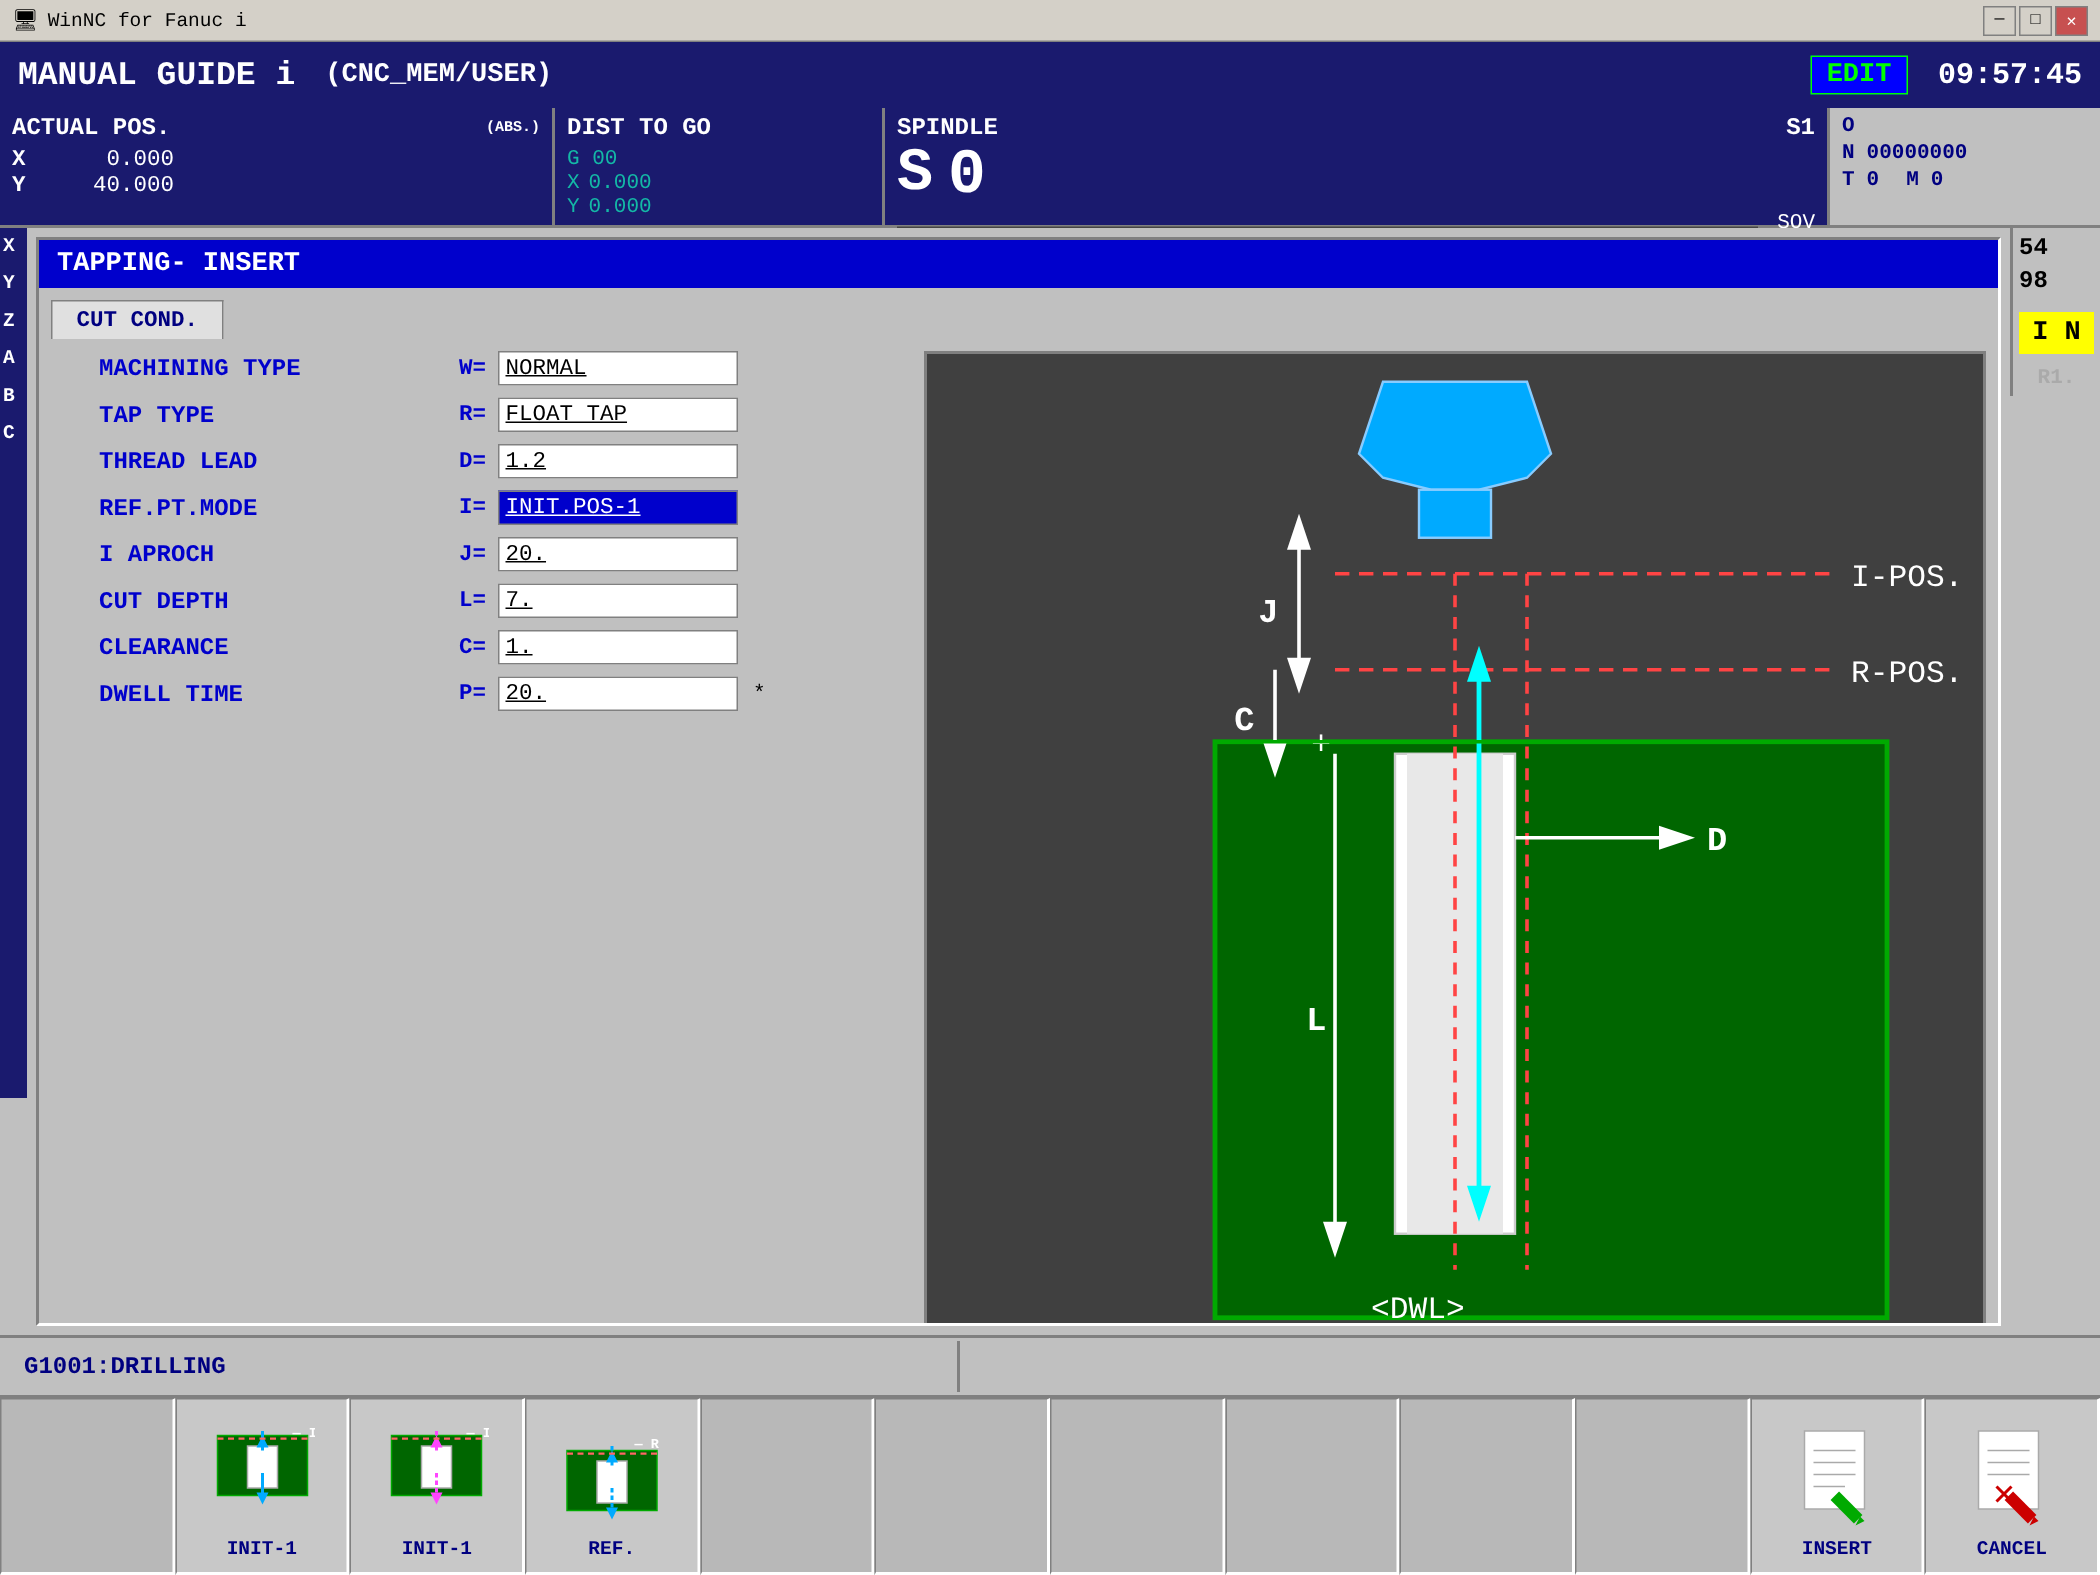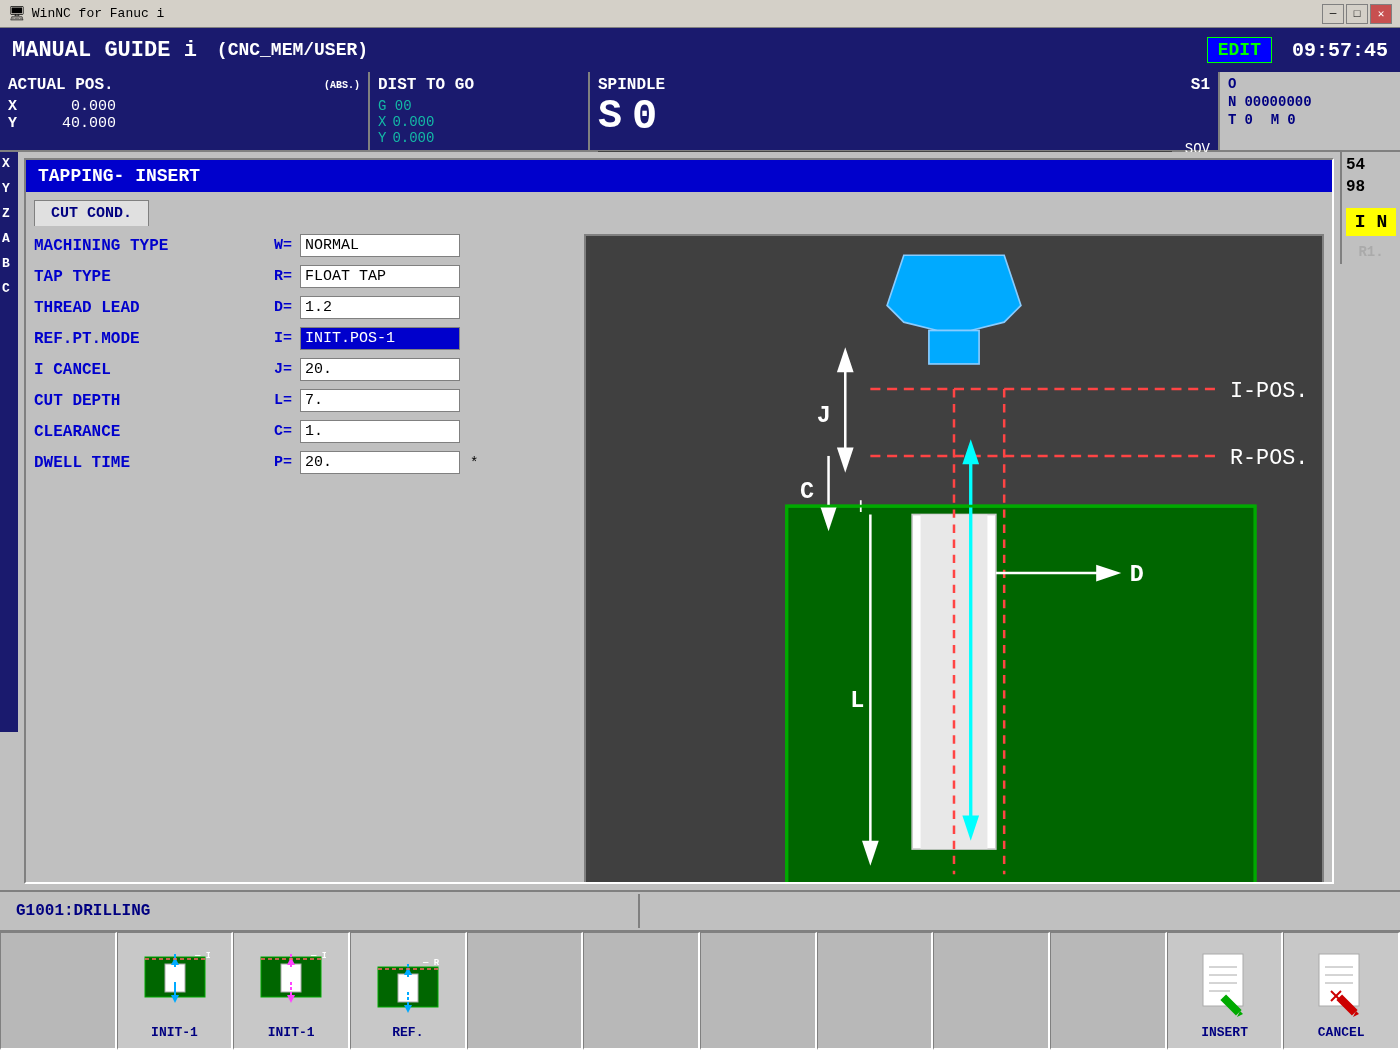--- a/index.html
+++ b/index.html
@@ -305,20 +305,21 @@
       flex: 1;
       gap: 10px;
     }
 
     
     #form-fields {
       width: 540px;
       display: flex;
       flex-direction: column;
       gap: 8px;
+      margin-left: 32px;
     }
     .field-row {
       display: flex;
       align-items: center;
       gap: 8px;
     }
     .field-label {
       color: #0000cc;
       font-size: 16px;
       font-weight: bold;
@@ -333,20 +334,21 @@
       text-align: right;
     }
     .field-input {
       background: white;
       border: 1px solid #808080;
       font-size: 15px;
       padding: 2px 4px;
       min-width: 160px;
       color: #000;
       font-family: 'Courier New', monospace;
+      text-decoration: underline;
     }
     .field-input.highlighted {
       background: #0000cc;
       color: white;
     }
     .field-star {
       color: #000;
       font-size: 14px;
       margin-left: 2px;
     }
@@ -572,21 +574,21 @@
               <span class="field-label">THREAD LEAD</span>
               <span class="field-prefix">D=</span>
               <span class="field-input">1.2</span>
             </div>
             <div class="field-row">
               <span class="field-label">REF.PT.MODE</span>
               <span class="field-prefix">I=</span>
               <span class="field-input highlighted">INIT.POS-1</span>
             </div>
             <div class="field-row">
-              <span class="field-label">I CANCEL</span>
+              <span class="field-label">I APROCH</span>
               <span class="field-prefix">J=</span>
               <span class="field-input">20.</span>
             </div>
             <div class="field-row">
               <span class="field-label">CUT DEPTH</span>
               <span class="field-prefix">L=</span>
               <span class="field-input">7.</span>
             </div>
             <div class="field-row">
               <span class="field-label">CLEARANCE</span>

